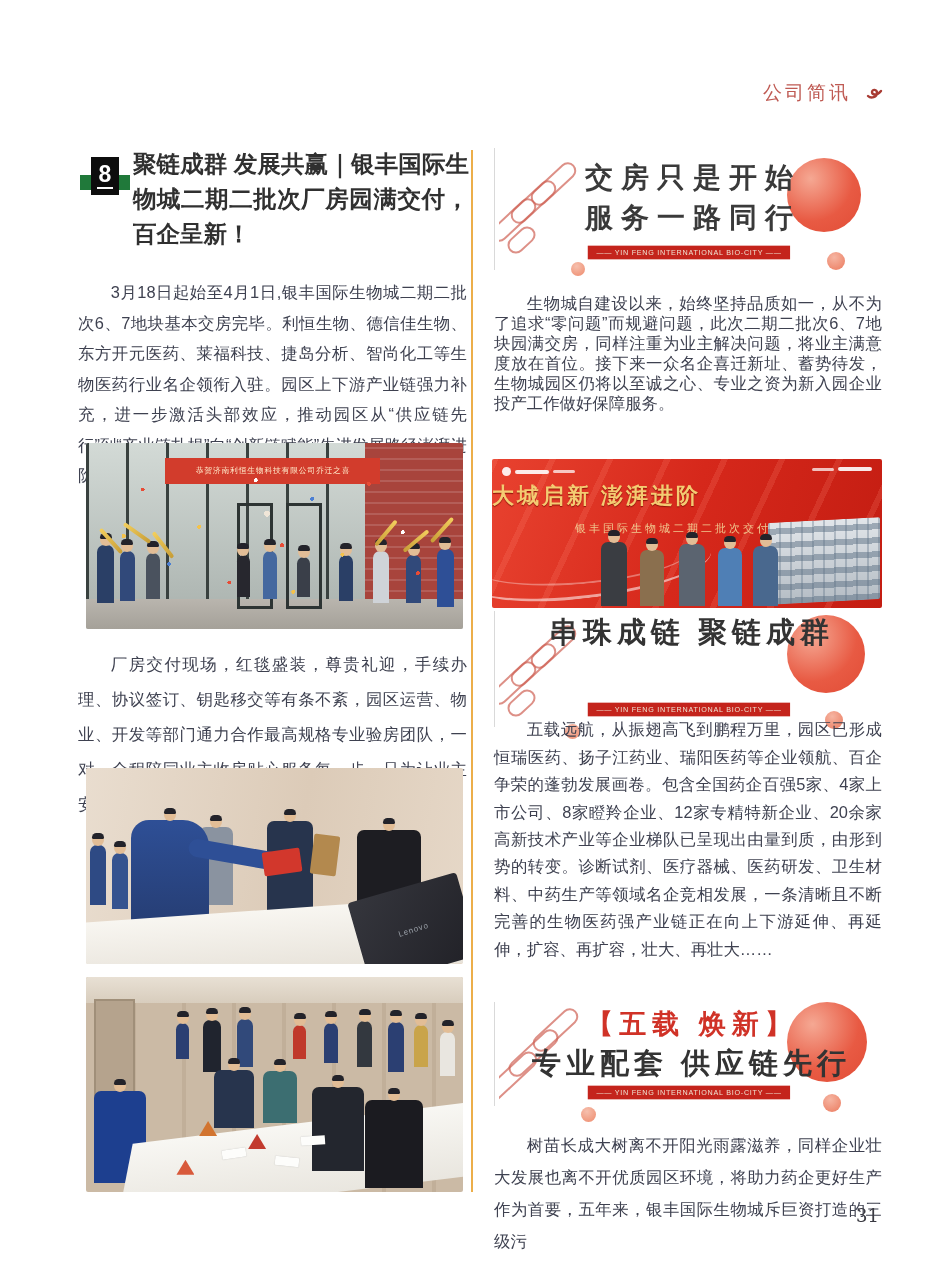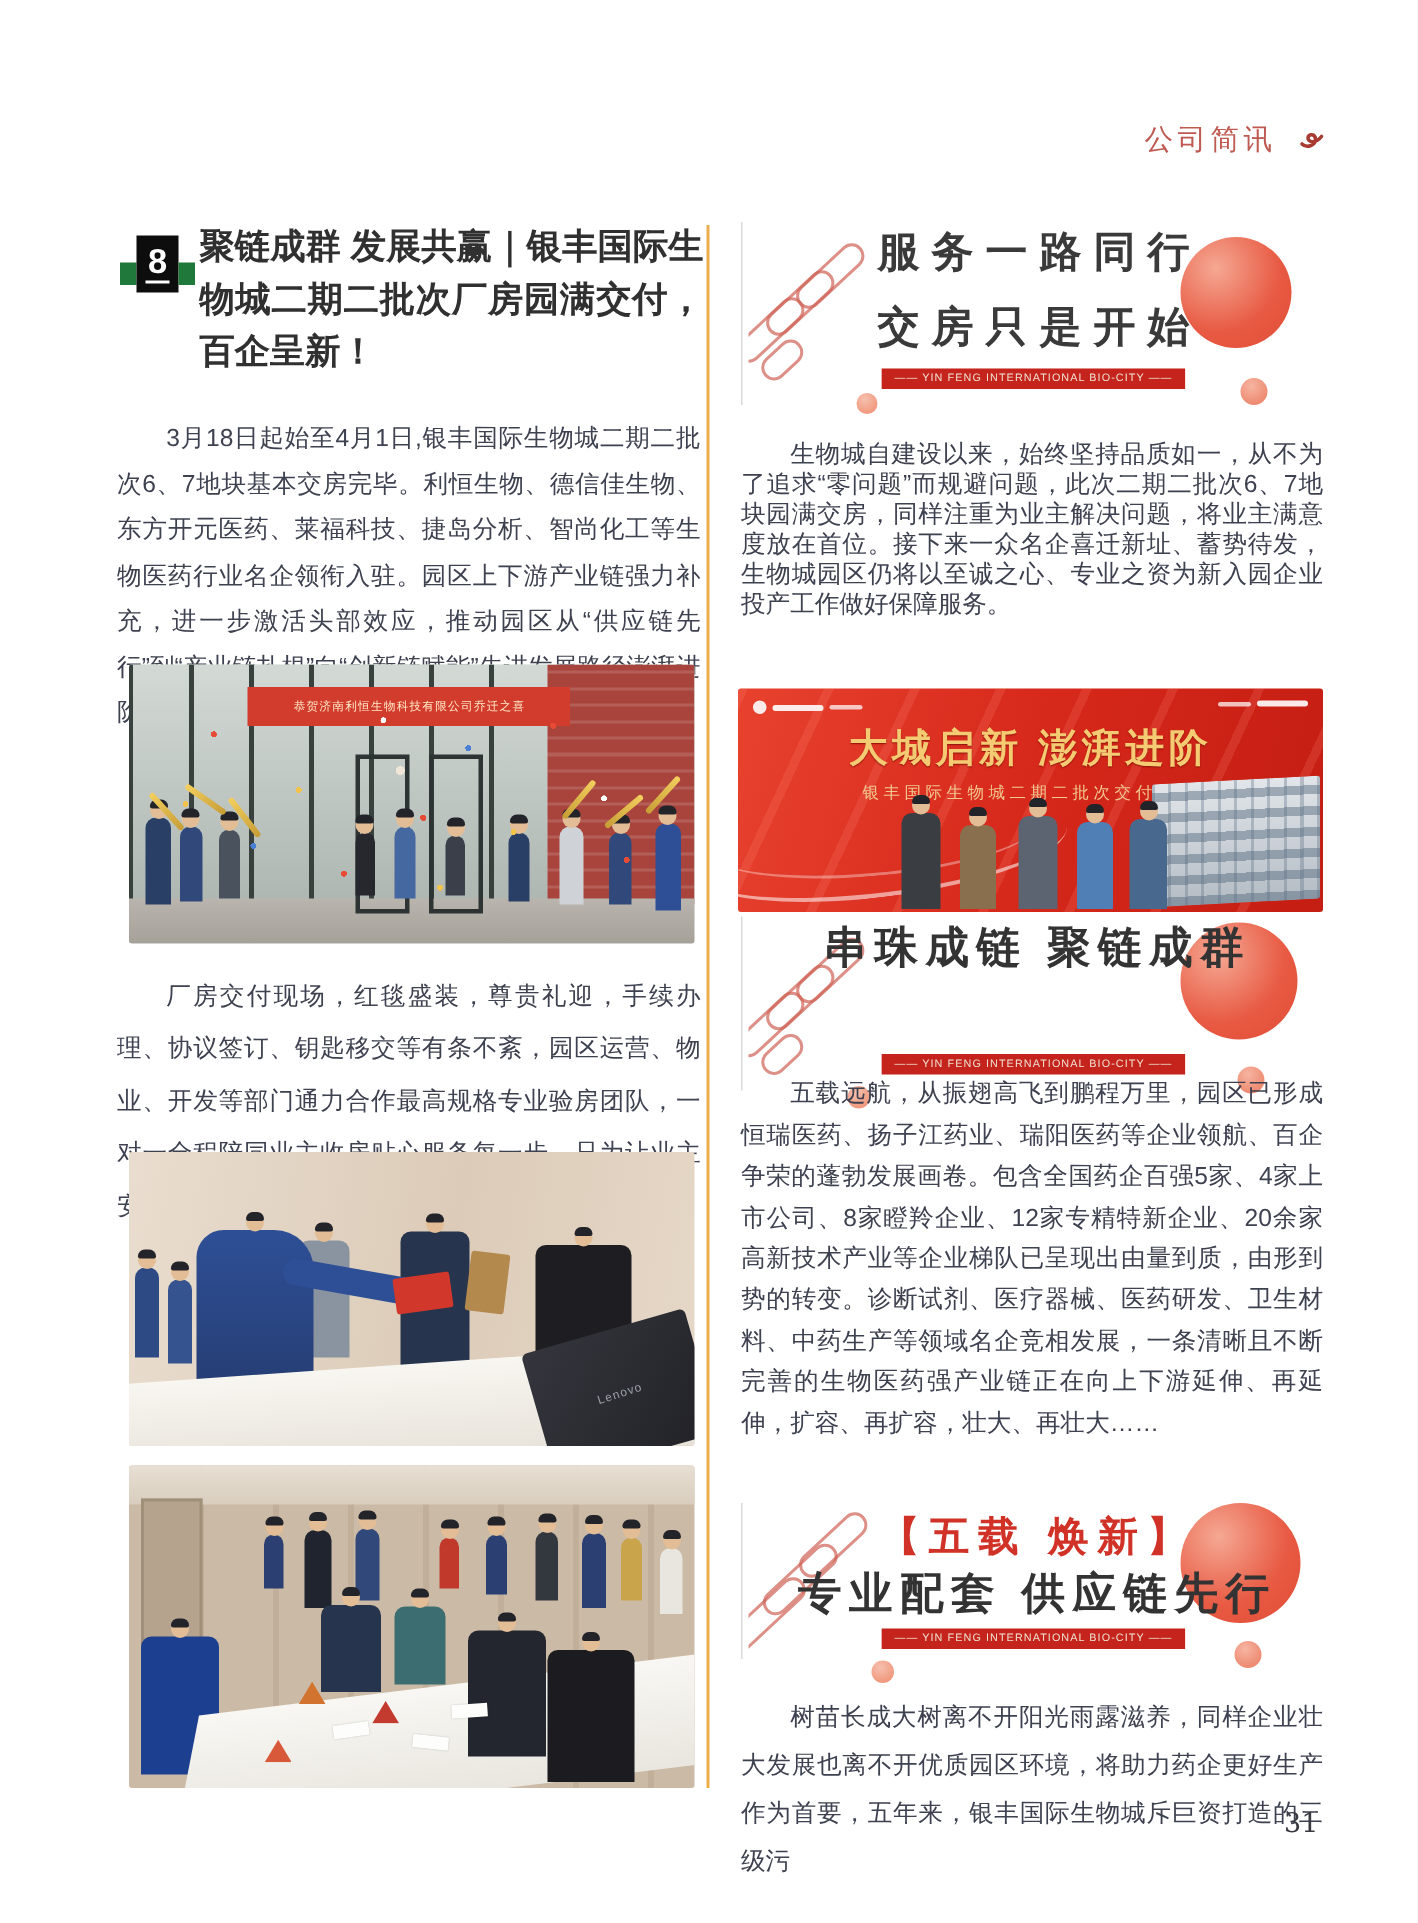--- a/index.html
+++ b/index.html
@@ -97,22 +97,22 @@
        background:linear-gradient(#f8f7f3,#e9e6df);transform:rotate(-7deg) skewX(-18deg);}
   .ph3 .tent{position:absolute;width:18px;height:15px;
        clip-path:polygon(50% 0,100% 100%,0 100%);background:#d2742f;}
   .ph3 .paper{position:absolute;width:24px;height:9px;background:#fdfdfb;
        box-shadow:0 0 1px rgba(0,0,0,.25);}
 
   .stage{left:492px;top:459px;width:390px;height:149px;
        background:linear-gradient(105deg,#e8422f 0%,#d6281b 50%,#c41d12 100%);}
   .stage .streaks{position:absolute;inset:0;
        background:repeating-linear-gradient(115deg,rgba(255,140,120,.18) 0 6px,rgba(0,0,0,0) 6px 52px);}
-  .stage .stitle{position:absolute;left:0;top:22px;width:100%;text-align:center;
-       font-size:26px;font-weight:800;letter-spacing:3px;color:#f4cb72;
+  .stage .stitle{position:absolute;left:0;top:22px;width:100%;
+       font-size:22px;font-weight:800;letter-spacing:3px;color:#f4cb72;
        text-shadow:0 1px 1px #8e1208;}
   .stage .ssub{position:absolute;left:0;top:62px;width:100%;text-align:center;
        font-size:11px;color:#f0c88f;letter-spacing:3px;}
   .stage .swoosh{position:absolute;left:-30px;bottom:10px;width:250px;height:60px;
        border-radius:50%;border-bottom:3px solid rgba(255,255,255,.55);transform:rotate(-7deg);}
   .stage .swoosh2{position:absolute;left:-20px;bottom:24px;width:220px;height:50px;
        border-radius:50%;border-bottom:2px solid rgba(255,255,255,.35);transform:rotate(-5deg);}
   .stage .bld{position:absolute;right:2px;bottom:6px;width:112px;height:82px;
        background:repeating-linear-gradient(0deg,rgba(92,112,132,.5) 0 6px,rgba(0,0,0,0) 6px 14px),
                   repeating-linear-gradient(90deg,rgba(92,112,132,.35) 0 2px,rgba(0,0,0,0) 2px 11px),
@@ -252,22 +252,22 @@
   <div class="banner-box bb1">
     <div class="squigs">
       <div class="sq" style="left:6px;top:42px;"></div>
       <div class="sq" style="left:26px;top:24px;"></div>
       <div class="sq" style="left:46px;top:6px;"></div>
       <div class="sq" style="left:14px;top:74px;height:28px;"></div>
     </div>
     <div class="circ" style="right:22px;top:10px;width:74px;height:74px;"></div>
     <div class="circ" style="right:38px;bottom:0;width:18px;height:18px;background:radial-gradient(circle at 40% 30%,#f6b5a2,#eb7a5e);"></div>
     <div class="circ" style="left:76px;bottom:-6px;width:14px;height:14px;background:radial-gradient(circle at 40% 30%,#f6c0ae,#ee8a6c);"></div>
+    <div class="b-line l1">交房只是开始</div>
     <div class="b-line l2">服务一路同行</div>
-    <div class="b-line l1">交房只是开始</div>
     <div class="ribbon">—— YIN FENG INTERNATIONAL BIO-CITY ——</div>
   </div>
 
   <p class="para pR pR1">生物城自建设以来，始终坚持品质如一，从不为了追求“零问题”而规避问题，此次二期二批次6、7地块园满交房，同样注重为业主解决问题，将业主满意度放在首位。接下来一众名企喜迁新址、蓄势待发，生物城园区仍将以至诚之心、专业之资为新入园企业投产工作做好保障服务。</p>
 
   <div class="photo stage">
     <div class="streaks"></div>
     <div class="corner" style="left:10px;">
       <span class="dot"></span>
         <span class="bar"></span>

